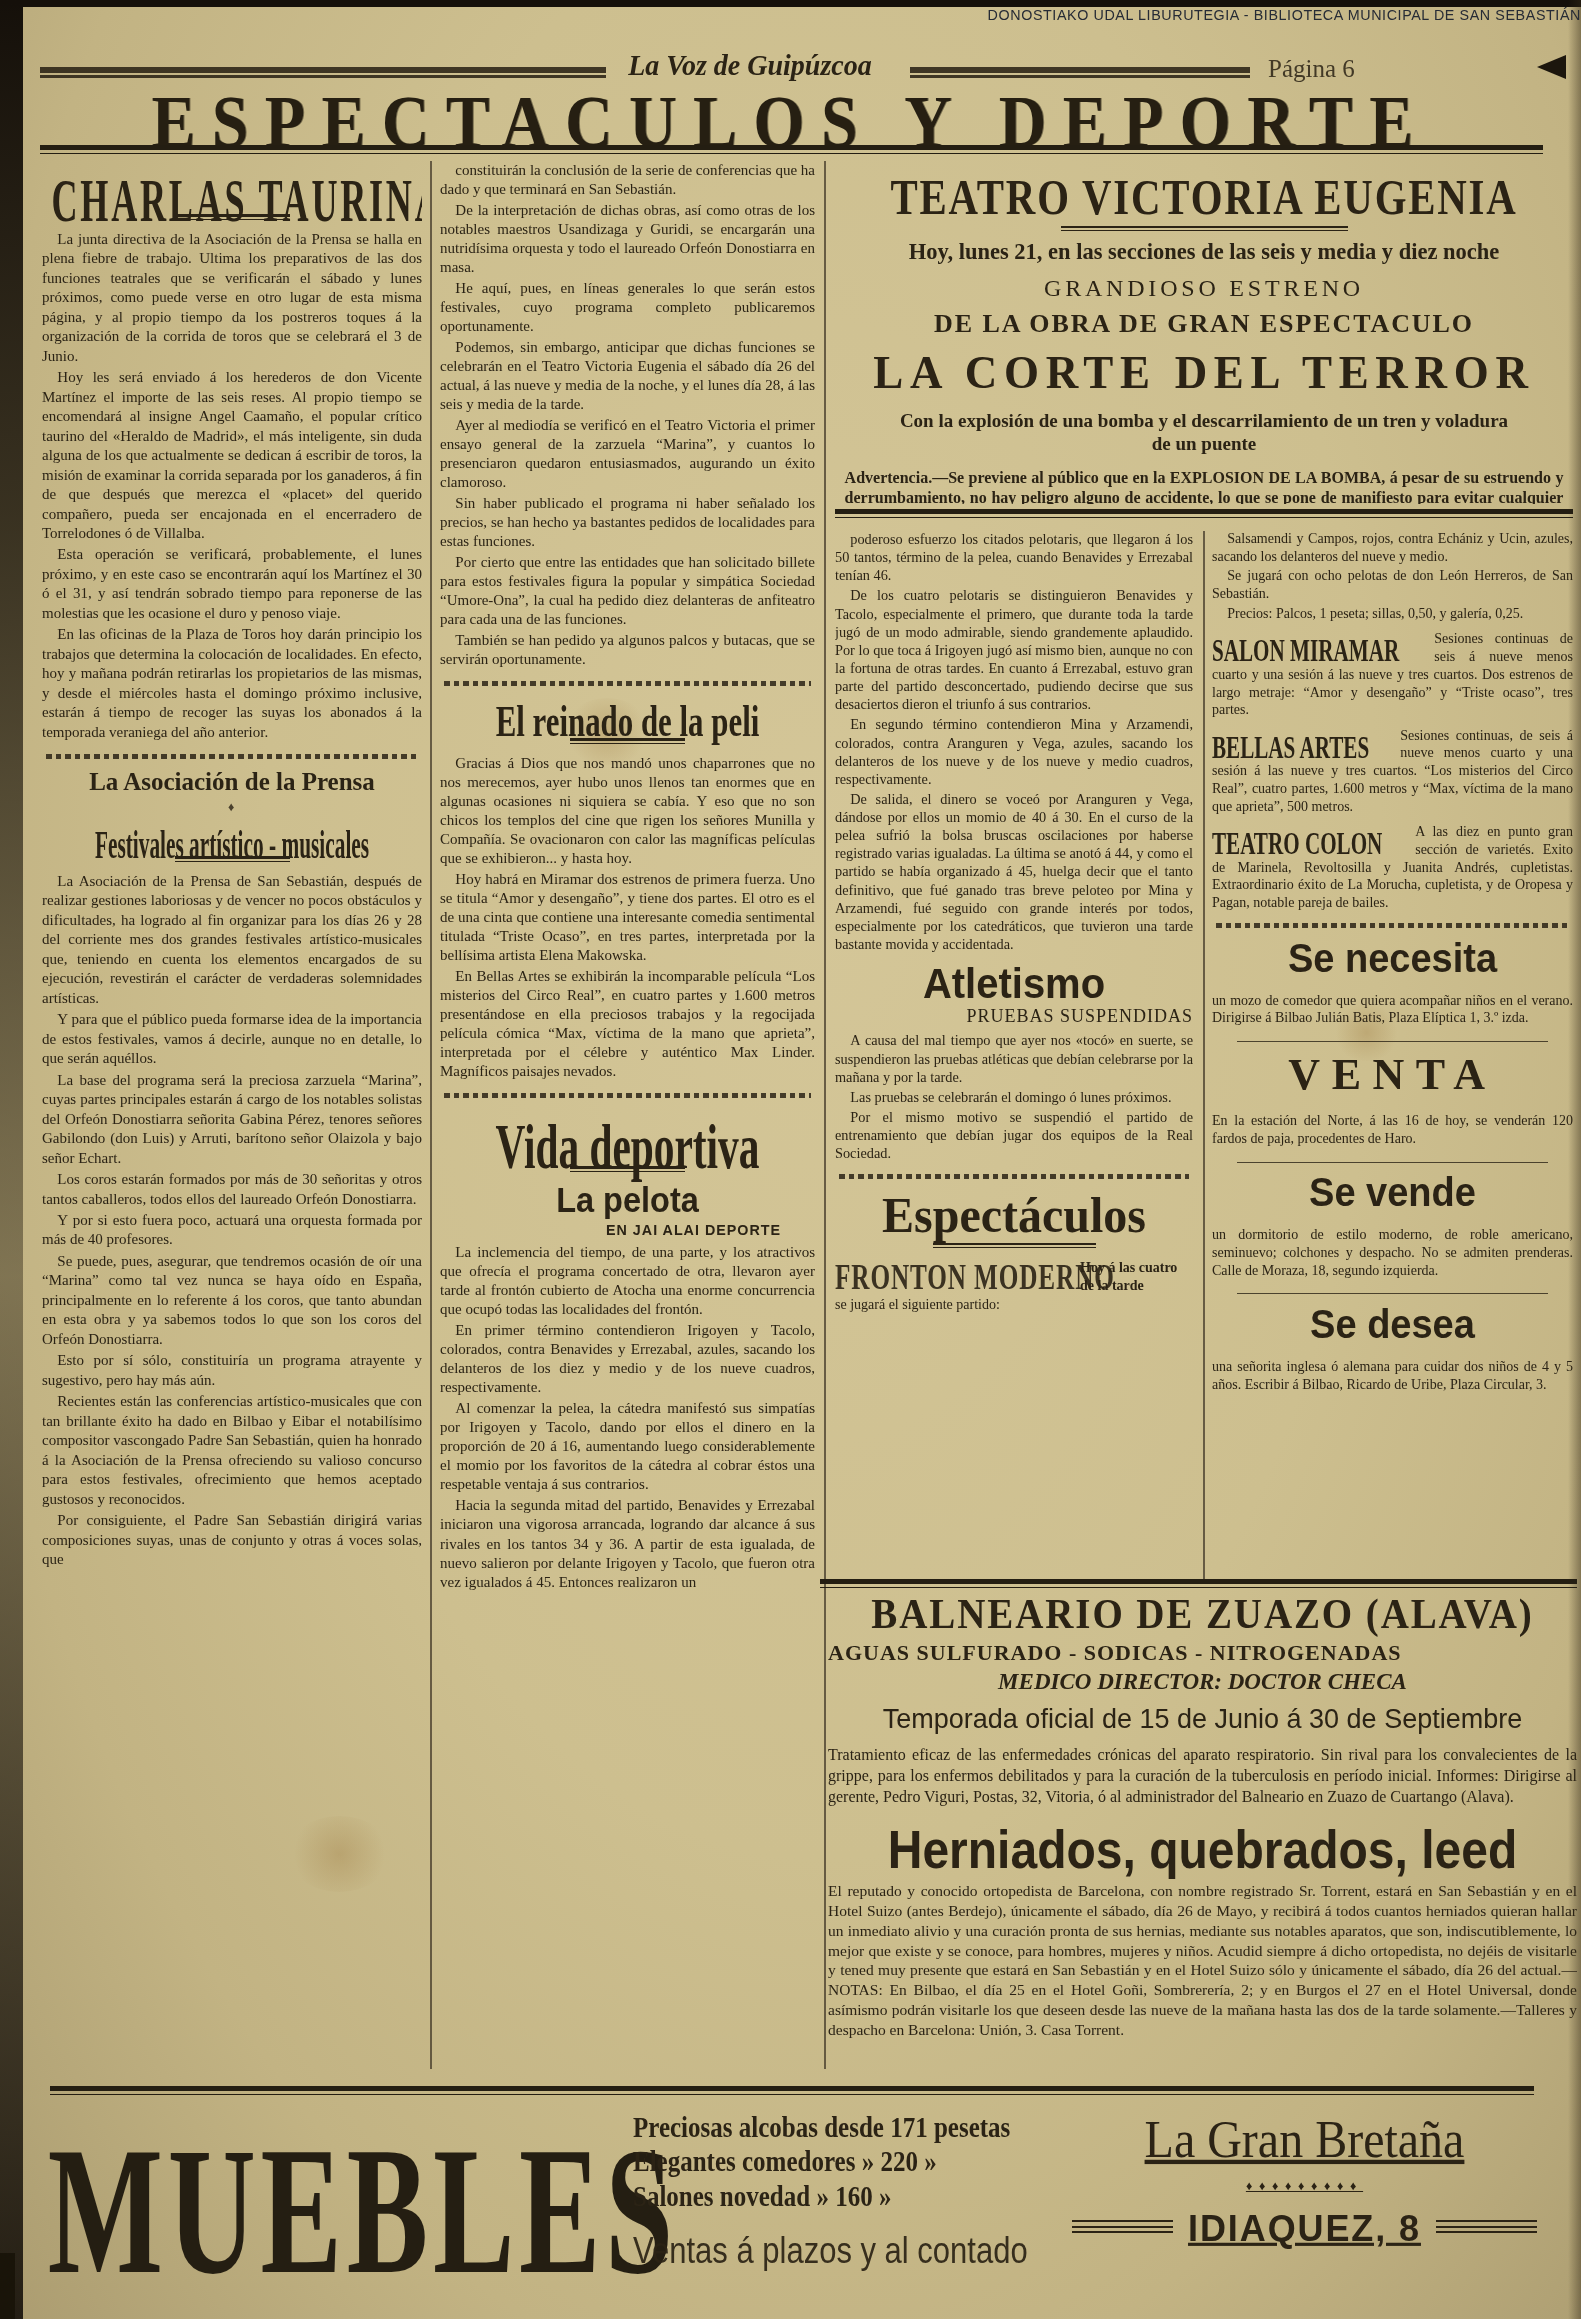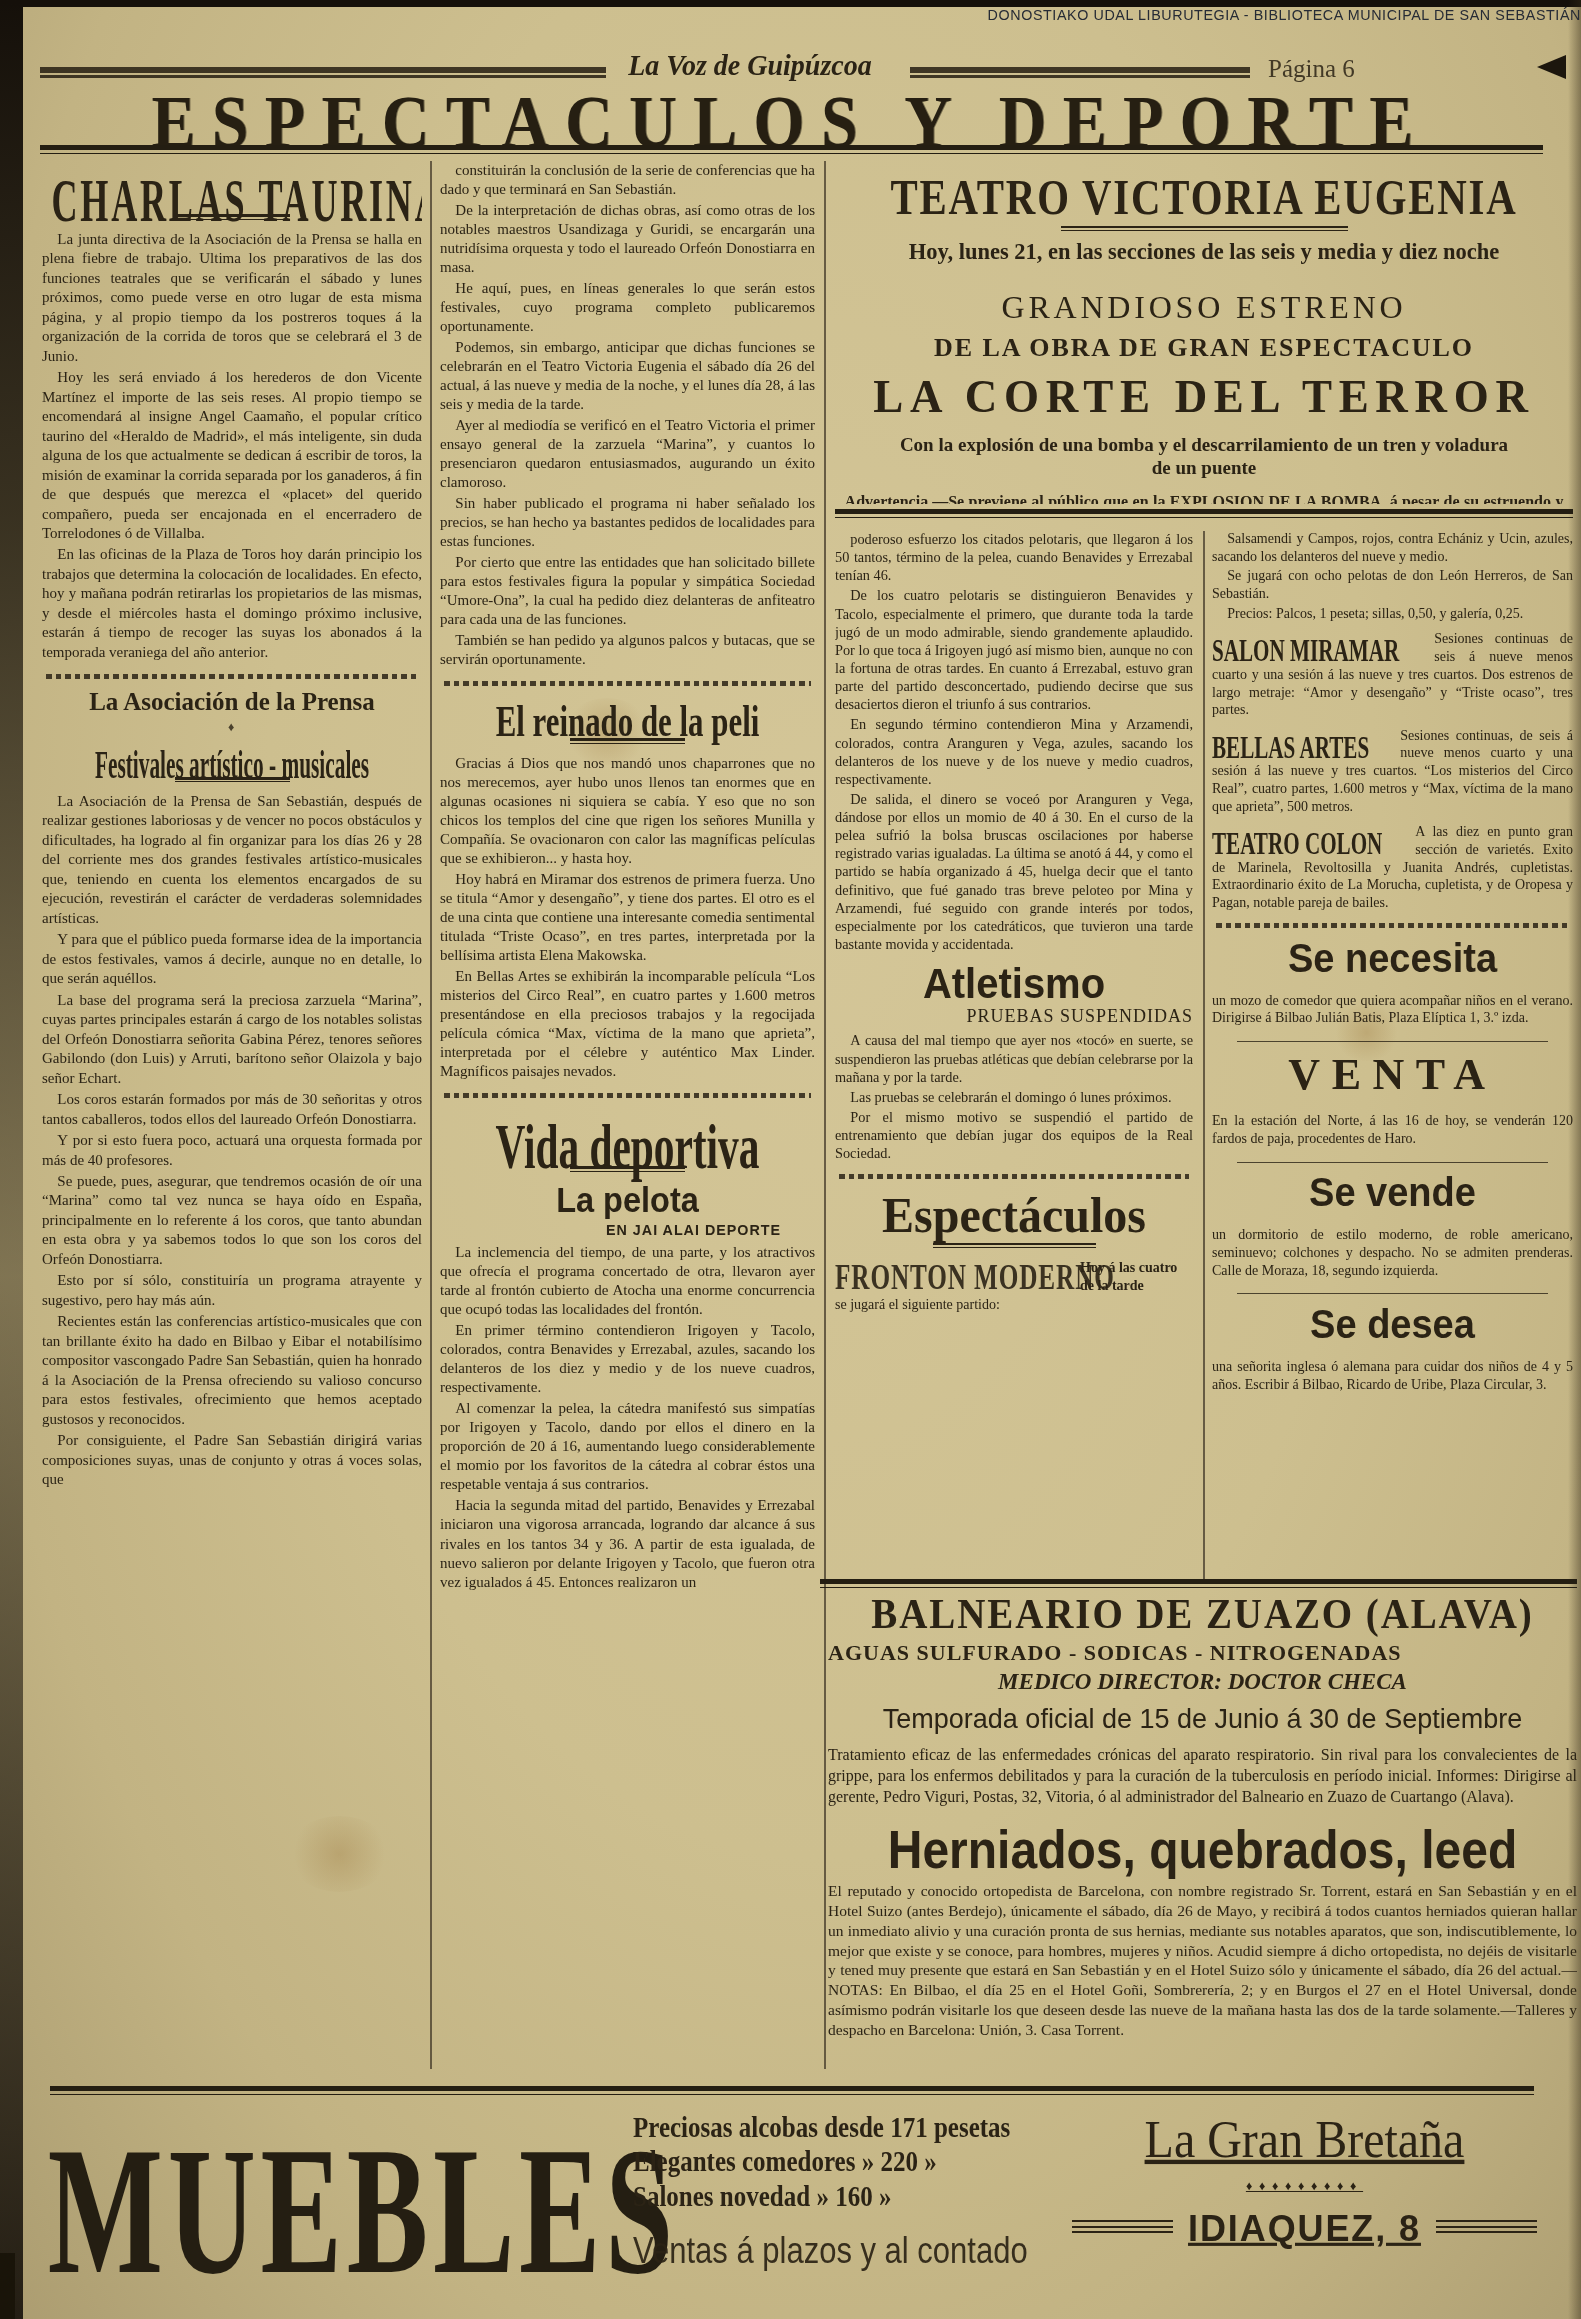--- a/index.html
+++ b/index.html
@@ -88,21 +88,21 @@
     transform:scale(.9,1.25);transform-origin:left top;line-height:1.1;flex:0 0 auto;max-width:64%;}
   .fronton-right{margin-left:auto;font-weight:bold;font-size:14px;line-height:1.25;width:113px;text-align:left;}
   .fronton-line{font-size:14px;margin-top:1.9px;}
   
   .teatro{position:absolute;left:835px;top:164px;width:738px;height:340px;text-align:center;overflow:hidden;}
   .t-name{font-weight:bold;font-size:43px;white-space:nowrap;letter-spacing:1.9px;line-height:1.05;
     transform:scale(.95,1.2);transform-origin:center top;margin-top:5.7px;}
   .t-rule{width:287px;height:1.9px;margin:11.5px auto 7.6px;
     border-top:2.9px solid var(--ink);border-bottom:1.9px solid var(--ink);}
   .t-line1{font-weight:bold;font-size:22.5px;}
-  .t-line2{font-size:32px;letter-spacing:3.8px;margin-top:24px;}
+  .t-line2{font-size:24px;letter-spacing:3.8px;margin-top:10px;}
   .t-line3{font-weight:bold;font-size:26px;letter-spacing:1.9px;margin-top:7.6px;}
   .t-line4{font-weight:bold;font-size:45px;letter-spacing:6.7px;margin-top:5.7px;white-space:nowrap;
     transform:scaleY(1.05);transform-origin:center top;}
   .t-line5{font-weight:bold;font-size:19px;width:631px;margin:11.5px auto 0;line-height:1.25;}
   .t-advert{font-weight:bold;font-size:16px;text-align:justify;margin-top:11.5px;padding:0 9.6px;line-height:1.3;}
   .ad-bottom-rule{position:absolute;left:835px;top:509px;width:738px;}
   
   .venue{margin:7.6px 0 5.7px;overflow:hidden;}
   .venue-name{float:left;font-weight:bold;font-size:24px;line-height:1;white-space:nowrap;
     transform:scale(.88,1.35);transform-origin:left top;padding:2.9px 9.6px 0 0;}
@@ -172,20 +172,21 @@
   <div class="vrule" style="left:430px;top:161px;height:1908px;"></div>
   <div class="vrule" style="left:824px;top:161px;height:1908px;"></div>
   <div class="vrule" style="left:1203px;top:531px;height:1048px;"></div>
 
   <div class="col col-1">
     <h1 class="h-charlas">CHARLAS TAURINAS</h1>
     <div class="short-rule"></div>
     <div>
         <p class="para">La junta directiva de la Asociación de la Prensa se halla en plena fiebre de trabajo. Ultima los preparativos de las dos funciones teatrales que se verificarán el sábado y lunes próximos, como puede verse en otro lugar de esta misma página, y al propio tiempo da los postreros toques á la organización de la corrida de toros que se celebrará el 3 de Junio.</p>
         <p class="para">Hoy les será enviado á los herederos de don Vicente Martínez el importe de las seis reses. Al propio tiempo se encomendará al insigne Angel Caamaño, el popular crítico taurino del «Heraldo de Madrid», el más inteligente, sin duda alguna de los que actualmente se dedican á escribir de toros, la misión de examinar la corrida separada por los ganaderos, á fin de que después que merezca el «placet» del querido compañero, pueda ser encajonada en el encerradero de Torrelodones ó de Villalba.</p>
+        <p class="para">Esta operación se verificará, probablemente, el lunes próximo, y en este caso se encontrarán aquí los Martínez el 30 ó el 31, y así tendrán sobrado tiempo para reponerse de las molestias que les ocasione el duro y penoso viaje.</p>
         <p class="para">En las oficinas de la Plaza de Toros hoy darán principio los trabajos que determina la colocación de localidades. En efecto, hoy y mañana podrán retirarlas los propietarios de las mismas, y desde el miércoles hasta el domingo próximo inclusive, estarán á tiempo de recoger las suyas los abonados á la temporada veraniega del año anterior.</p>
       </div>
     <div class="wavy"></div>
     <h2 class="h-kicker">La Asociación de la Prensa</h2>
     <div class="ornament">♦</div>
     <h2 class="h-festivales">Festivales artístico - musicales</h2>
     <div class="short-rule"></div>
     <div>
         <p class="para">La Asociación de la Prensa de San Sebastián, después de realizar gestiones laboriosas y de vencer no pocos obstáculos y dificultades, ha logrado al fin organizar para los días 26 y 28 del corriente mes dos grandes festivales artístico-musicales que, teniendo en cuenta los elementos encargados de su ejecución, revestirán el carácter de verdaderas solemnidades artísticas.</p>
         <p class="para">Y para que el público pueda formarse idea de la importancia de estos festivales, vamos á decirle, aunque no en detalle, lo que serán aquéllos.</p>

